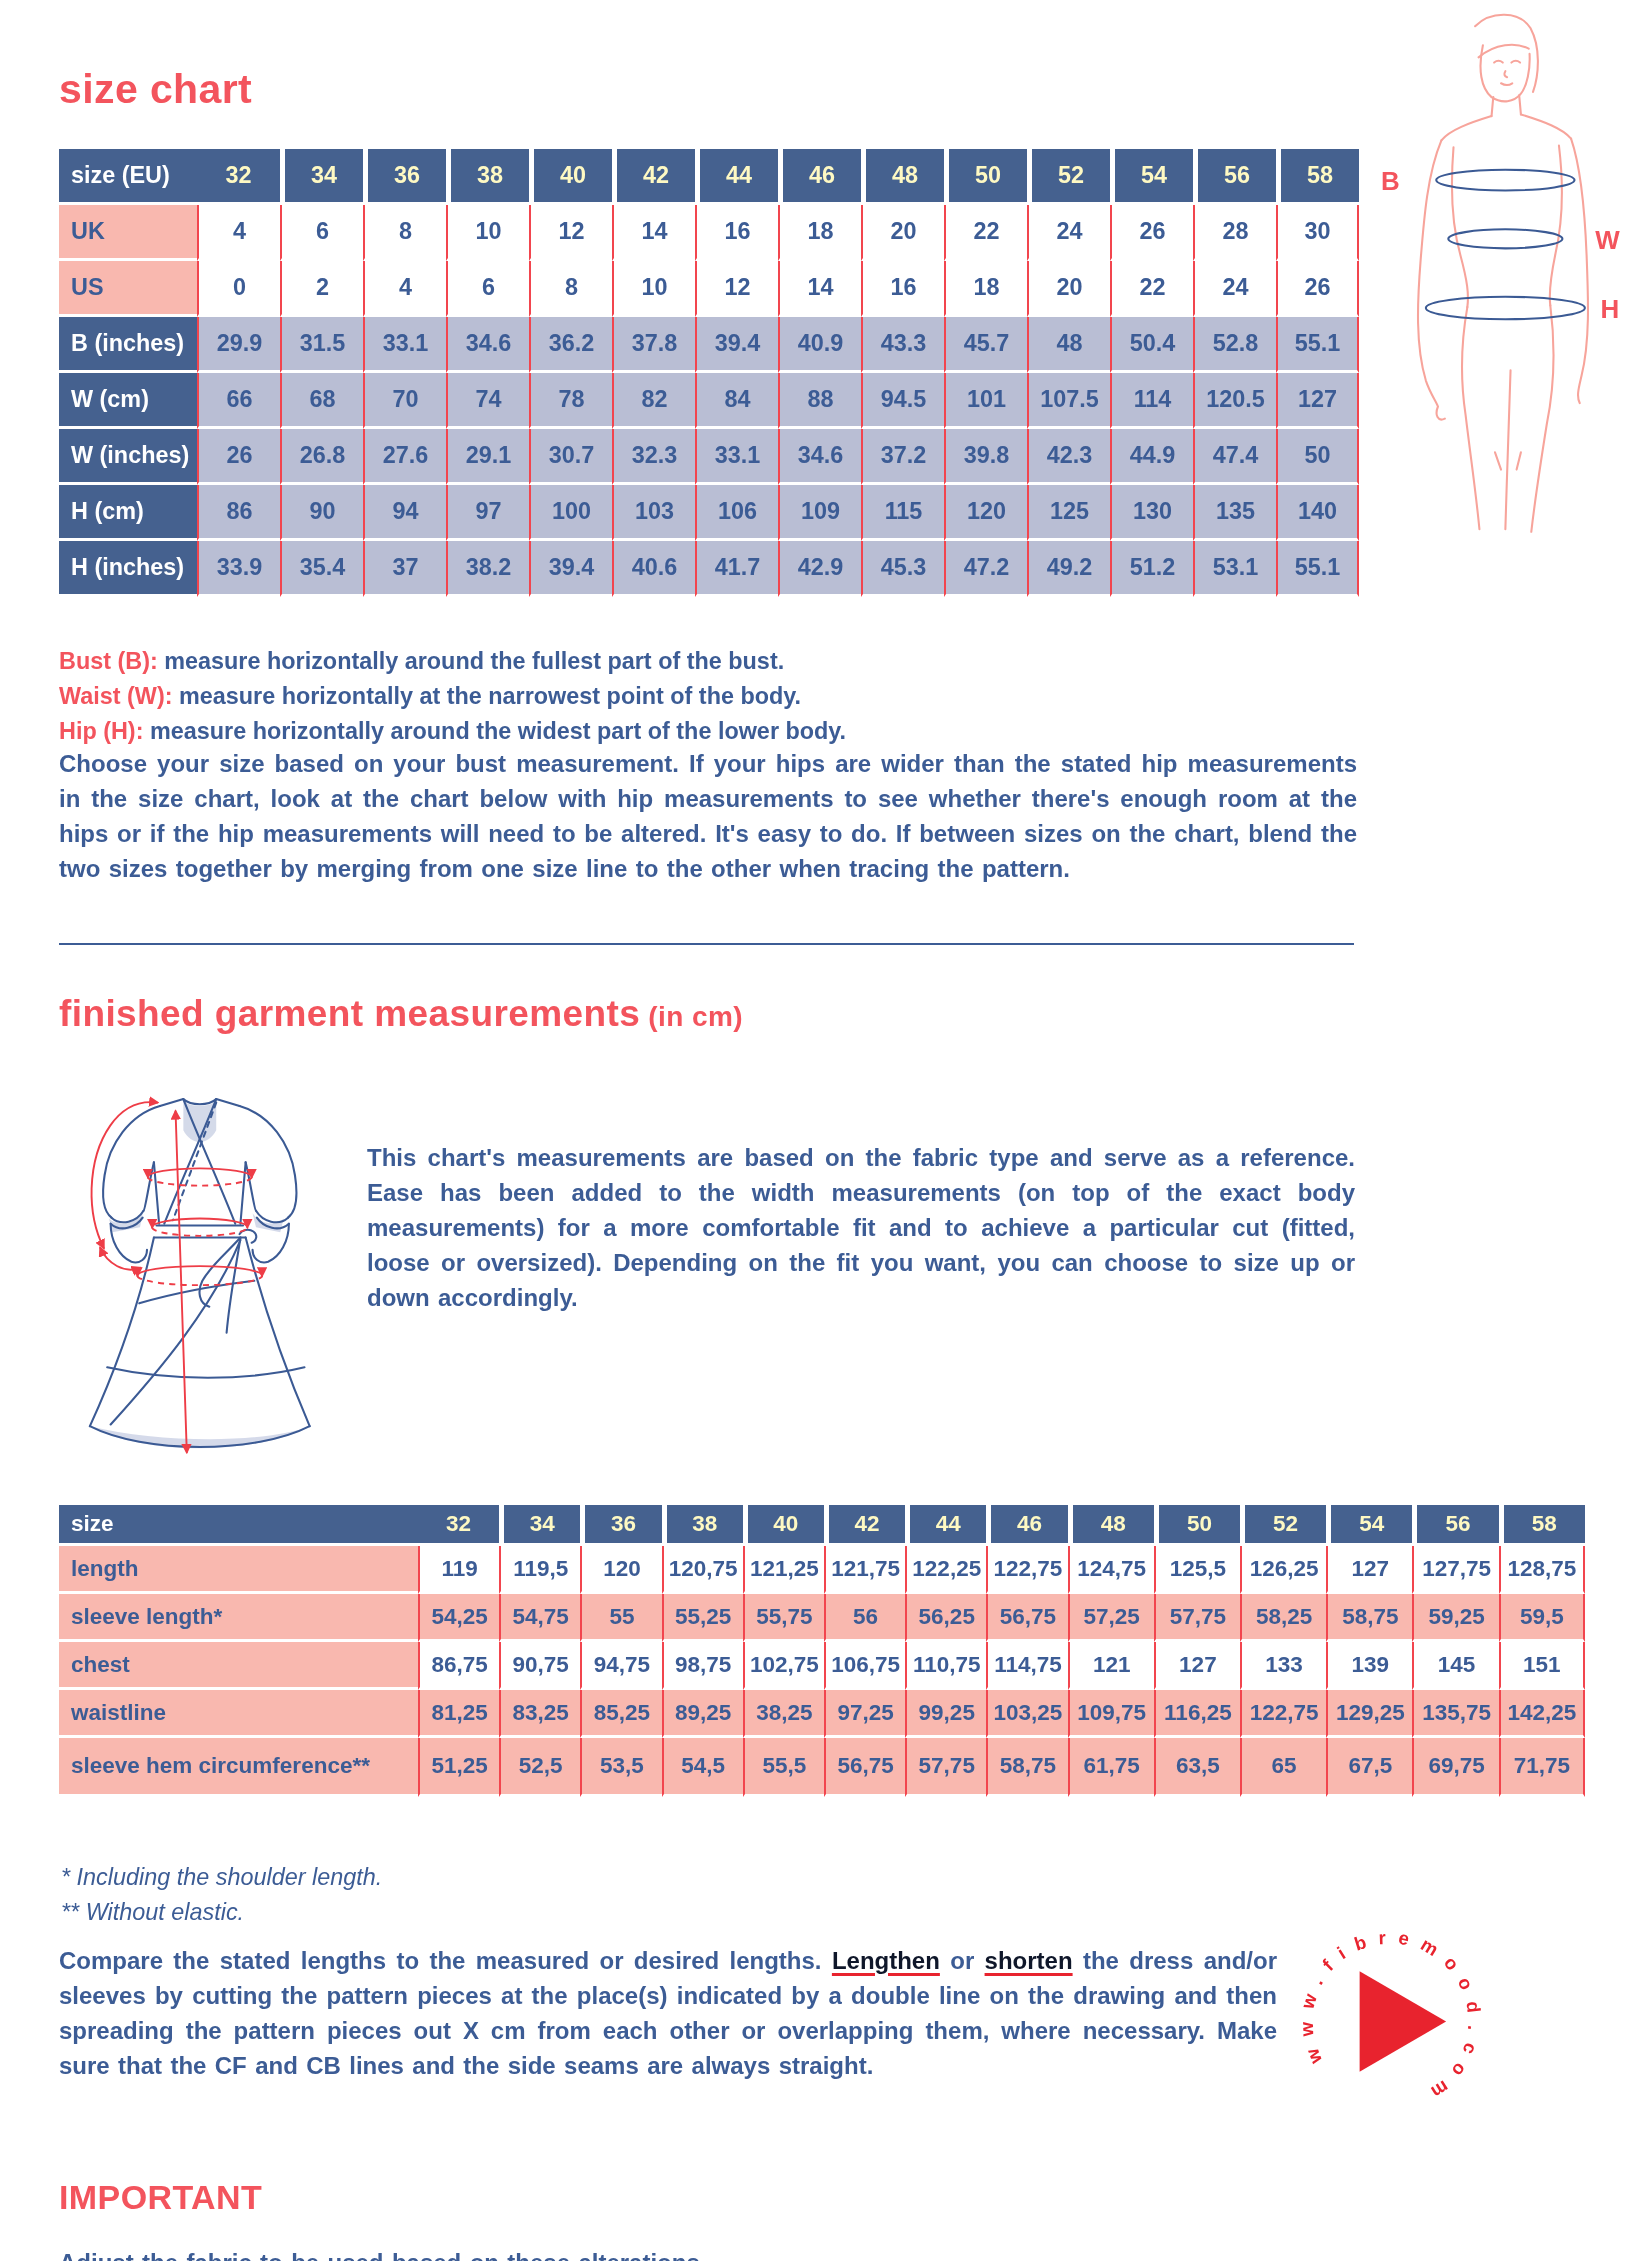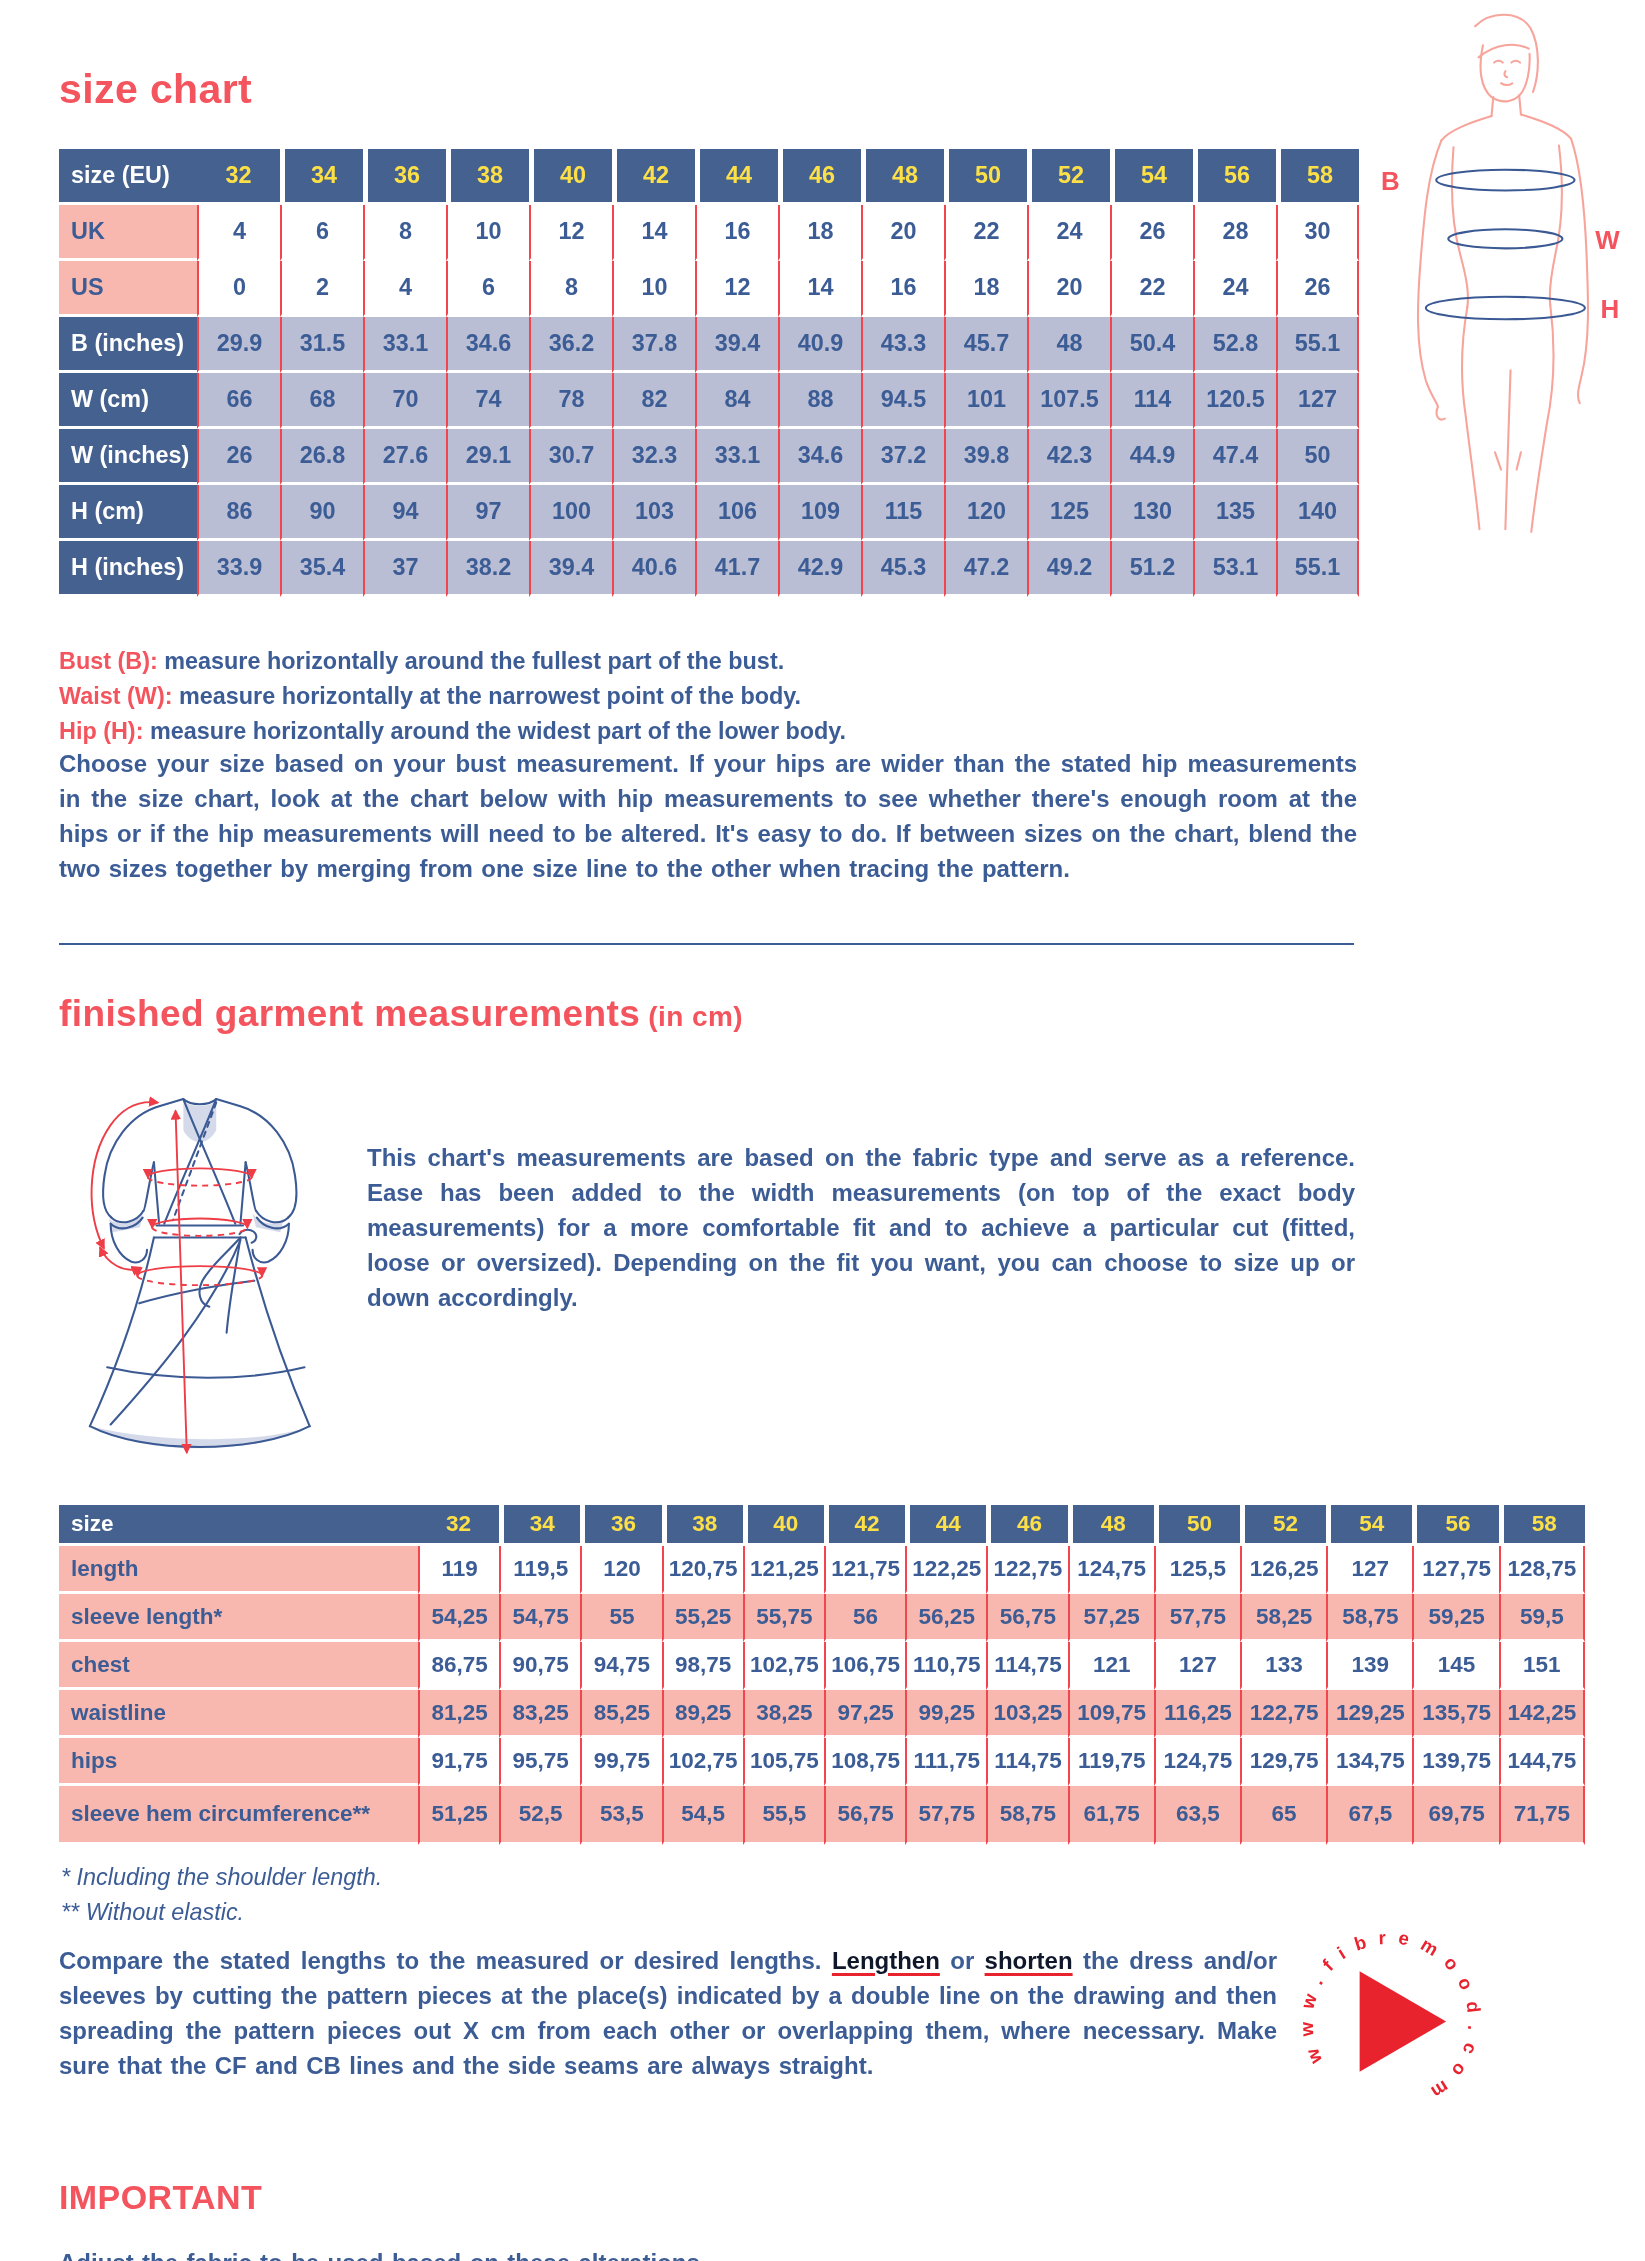--- a/index.html
+++ b/index.html
@@ -9,21 +9,21 @@
   
   .h-coral{position:absolute;color:#f3545d;font-weight:bold;letter-spacing:0.4px;}
   #title-size-chart{left:59px;top:66px;font-size:41px;}
   #title-fgm{left:59px;top:993px;font-size:37px;}
   #title-fgm .suffix{font-size:28px;font-weight:bold;}
 
   
   table.t{position:absolute;border-collapse:separate;border-spacing:0;table-layout:fixed;}
   table.t td{font-weight:bold;text-align:center;vertical-align:middle;color:#3c5c95;
              border-bottom:3.5px solid #fff;overflow:hidden;white-space:nowrap;}
-  .t .hdr{background:#45618f;color:#fde047;border-left:5.2px solid #fff;}
+  .t .hdr{background:#45618f;color:#fef9c3;border-left:5.2px solid #fff;}
   .t .hdr.first{border-left:none;}
   .t .hdr-label{background:#45618f;color:#fff;text-align:left;padding-left:12px;}
   .t .lab-blue{background:#45618f;color:#fff;text-align:left;padding-left:12px;}
   .t .lab-pink{background:#f9b8af;color:#3c5c95;text-align:left;padding-left:12px;}
   .t .c-white{background:#ffffff;border-left:2.6px solid #f2454e;}
   .t .c-gray{background:#b9bed4;border-left:2.6px solid #f2454e;}
   .t .c-pink{background:#f9b8af;border-left:2.6px solid #f2454e;}
   .t td:last-child.c-white,.t td:last-child.c-gray,.t td:last-child.c-pink{border-right:2.6px solid #f2454e;}
 
   #size-table{left:59px;top:149px;width:1295px;font-size:23.4px;}
@@ -429,37 +429,20 @@
           <td class="c-pink">99,25</td>
           <td class="c-pink">103,25</td>
           <td class="c-pink">109,75</td>
           <td class="c-pink">116,25</td>
           <td class="c-pink">122,75</td>
           <td class="c-pink">129,25</td>
           <td class="c-pink">135,75</td>
           <td class="c-pink">142,25</td>
         </tr>
         <tr>
-          <td class="lab-pink">hips</td>
-          <td class="c-white">91,75</td>
-          <td class="c-white">95,75</td>
-          <td class="c-white">99,75</td>
-          <td class="c-white">102,75</td>
-          <td class="c-white">105,75</td>
-          <td class="c-white">108,75</td>
-          <td class="c-white">111,75</td>
-          <td class="c-white">114,75</td>
-          <td class="c-white">119,75</td>
-          <td class="c-white">124,75</td>
-          <td class="c-white">129,75</td>
-          <td class="c-white">134,75</td>
-          <td class="c-white">139,75</td>
-          <td class="c-white">144,75</td>
-        </tr>
-        <tr>
           <td class="lab-pink">sleeve hem circumference**</td>
           <td class="c-pink">51,25</td>
           <td class="c-pink">52,5</td>
           <td class="c-pink">53,5</td>
           <td class="c-pink">54,5</td>
           <td class="c-pink">55,5</td>
           <td class="c-pink">56,75</td>
           <td class="c-pink">57,75</td>
           <td class="c-pink">58,75</td>
           <td class="c-pink">61,75</td>

